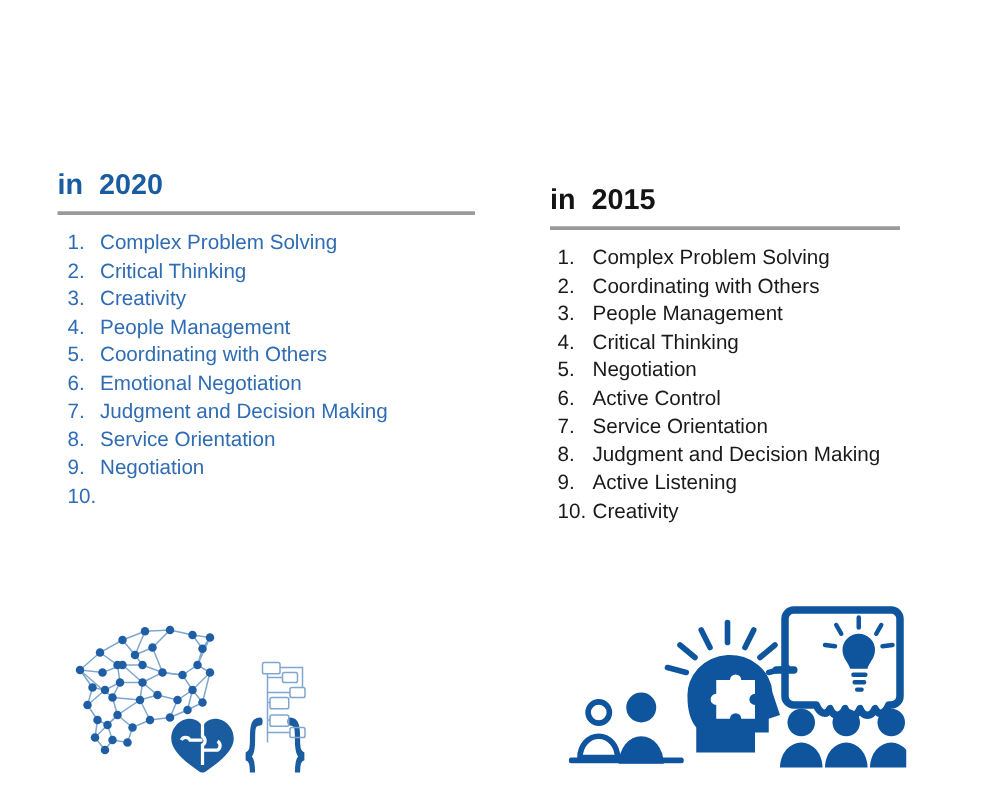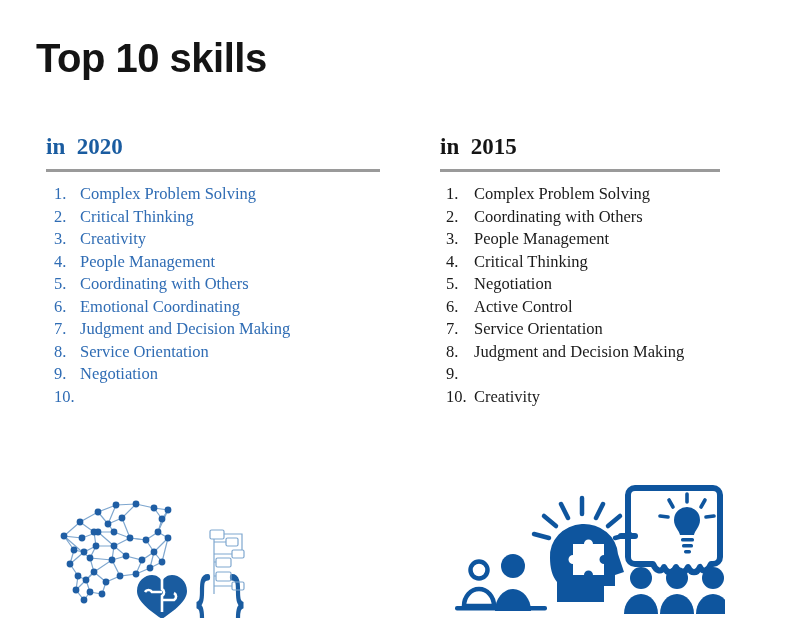--- a/index.html
+++ b/index.html
@@ -37,24 +37,23 @@
   
   .columns {
     position: absolute;
     left: 0;
     top: 134px;
     width: 797px;
   }
   .column {
     position: absolute;
     top: 0;
-    font-family: Liberation Serif, serif;
   }
   .column.left  { left: 46px;  width: 336px; }
-  .column.right { left: 440px; width: 330px; }
+  .column.right { left: 440px; width: 330px; margin-top: 12px; }
 
   .col-header {
     font-size: 23px;
     font-weight: bold;
     line-height: 1.15;
     padding-bottom: 9px;
     white-space: pre;
   }
   .col-header.blue  { color: #1a5ca0; }
   .col-header.black { color: #141414; }
@@ -98,21 +97,20 @@
   }
   .illo-left  { left: 50px;  top: 488px; width: 200px; height: 130px; }
   .illo-right { left: 455px; top: 478px; width: 270px; height: 140px; }
   .illustration svg { display: block; width: 100%; height: 100%; }
 </style>
 </head>
 <body>
 
 <div class="slide">
 
-  <div class="page-title">Top 10 skills</div>
 
   <div class="columns">
 
     <div class="column left">
       <div class="col-header blue">in  2020</div>
       <div class="col-rule"></div>
       <ul class="skill-list">
         <li class="skill-item">
           <span class="skill-rank">1.</span>
           <span class="skill-name">Complex Problem Solving</span>
@@ -128,21 +126,21 @@
         <li class="skill-item">
           <span class="skill-rank">4.</span>
           <span class="skill-name">People Management</span>
         </li>
         <li class="skill-item">
           <span class="skill-rank">5.</span>
           <span class="skill-name">Coordinating with Others</span>
         </li>
         <li class="skill-item">
           <span class="skill-rank">6.</span>
-          <span class="skill-name">Emotional Coordinating</span>
+          <span class="skill-name">Emotional Negotiation</span>
         </li>
         <li class="skill-item">
           <span class="skill-rank">7.</span>
           <span class="skill-name">Judgment and Decision Making</span>
         </li>
         <li class="skill-item">
           <span class="skill-rank">8.</span>
           <span class="skill-name">Service Orientation</span>
         </li>
         <li class="skill-item">
@@ -186,20 +184,21 @@
         <li class="skill-item">
           <span class="skill-rank">7.</span>
           <span class="skill-name">Service Orientation</span>
         </li>
         <li class="skill-item">
           <span class="skill-rank">8.</span>
           <span class="skill-name">Judgment and Decision Making</span>
         </li>
         <li class="skill-item">
           <span class="skill-rank">9.</span>
+          <span class="skill-name">Active Listening</span>
         </li>
         <li class="skill-item">
           <span class="skill-rank">10.</span>
           <span class="skill-name">Creativity</span>
         </li>
       </ul>
     </div>
 
   </div>
 

